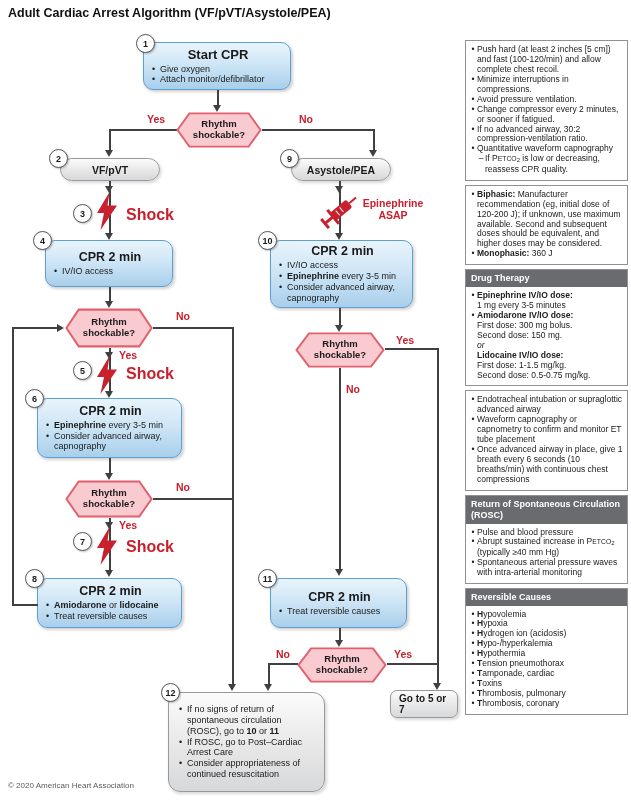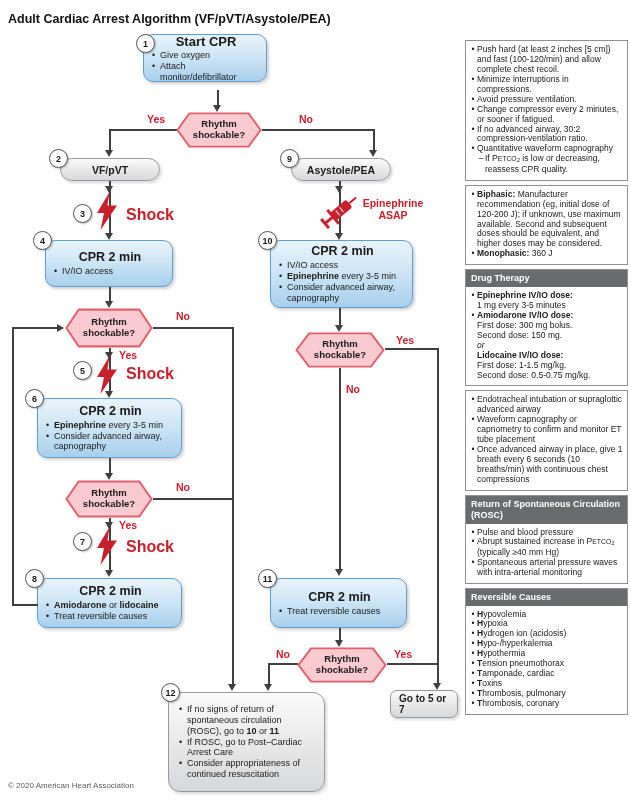--- a/index.html
+++ b/index.html
@@ -1,18 +1,18 @@
 <!DOCTYPE html>
 <html><head>
 <meta charset="utf-8">
 <style>
   html,body{margin:0;padding:0;background:#fff;}
   .canvas{position:relative;width:631px;height:800px;background:#fff;overflow:hidden;
           font-family:"Liberation Sans",sans-serif;color:#1a1a1a;}
-  .title{position:absolute;left:8px;top:6px;font-size:12.5px;font-weight:bold;color:#101010;margin-top:6px;}
+  .title{position:absolute;left:8px;top:6px;font-size:12.5px;font-weight:bold;color:#101010;}
   .footer{position:absolute;left:8px;top:781px;font-size:8px;color:#5a5b5e;}
 
   
   .node{position:absolute;border-radius:10px;box-sizing:border-box;padding:3px 6px 3px 8px;
         display:flex;flex-direction:column;justify-content:center;}
   .blue{background:linear-gradient(180deg,#e9f4fb 0%,#cfe6f6 45%,#a9cfeb 100%);
         border:1.6px solid #5d9fd3;box-shadow:1.5px 2px 3px rgba(0,0,0,.18);}
   .grayn{background:linear-gradient(180deg,#fbfbfb 0%,#e9e9ea 50%,#d7d8d9 100%);
         border:1.4px solid #97999c;box-shadow:1.5px 2px 3px rgba(0,0,0,.15);}
   .pill{border-radius:12px;align-items:center;font-weight:bold;font-size:10.5px;padding:0;text-align:center;}
@@ -121,21 +121,21 @@
     <div class="vl" style="left:339px;top:368px;height:202px"></div>
     <div class="ad" style="left:335px;top:569px"></div>
     <div class="vl" style="left:339px;top:628px;height:13px"></div>
     <div class="ad" style="left:335px;top:640px"></div>
     <div class="hl" style="left:269px;top:663px;width:29px"></div>
     <div class="vl" style="left:268px;top:663px;height:21px"></div>
     <div class="ad" style="left:264px;top:684px"></div>
     <div class="hl" style="left:387px;top:663px;width:52px"></div>
   </div>
 
-  <div class="node blue" style="left:143px;top:34px;width:124px;height:48px">
+  <div class="node blue" style="left:143px;top:42px;width:148px;height:48px">
     <div class="ntitle big">Start CPR</div>
     <div class="nlist">
         <div class="li">
           <span class="marker">•</span>
           <span class="content"><span>Give oxygen</span></span>
         </div>
         <div class="li">
           <span class="marker">•</span>
           <span class="content"><span>Attach monitor/defibrillator</span></span>
         </div>

